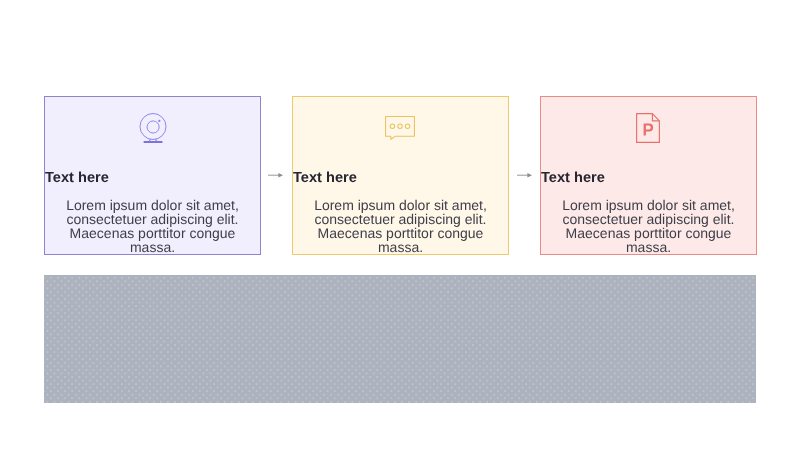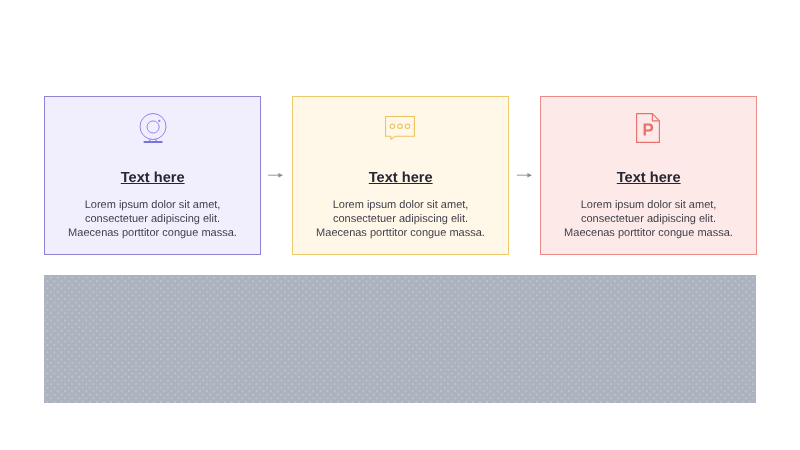--- a/index.html
+++ b/index.html
@@ -5,22 +5,22 @@
 <style>
   html,body{margin:0;padding:0;}
   body{width:800px;height:450px;background:#ffffff;font-family:"Liberation Sans",sans-serif;overflow:hidden;-webkit-font-smoothing:antialiased;text-rendering:geometricPrecision;}
   .slide{position:relative;width:800px;height:450px;background:#fff;}
   .card{position:absolute;top:96.1px;width:217.4px;height:158.8px;box-sizing:border-box;border:1px solid #000;}
   .c1{left:43.6px;background:#F1EFFD;border-color:#8D84D2;}
   .c2{left:291.8px;background:#FFF7E8;border-color:#EDCB6D;}
   .c3{left:539.7px;background:#FDEAE8;border-color:#E98B86;}
   .icon{position:absolute;left:0;right:0;top:15.5px;display:flex;align-items:flex-start;justify-content:center;height:36px;}
   .title{will-change:transform;position:absolute;left:0;right:0;top:74.3px;font-size:14.6px;font-weight:bold;color:#262630;
-         text-align:center;line-height:15px;text-decoration:underline;}
-  .body{will-change:transform;position:absolute;left:15px;width:185px;top:100.5px;font-size:11px;color:#3E3E49;text-align:center;line-height:14px;}
+         line-height:15px;}
+  .body{will-change:transform;position:absolute;left:15px;width:185px;top:100.5px;font-size:14px;color:#3E3E49;text-align:center;line-height:14px;}
   .arrow{position:absolute;top:171.3px;width:16px;height:8px;}
   .arrow svg{display:block;}
   .a1{left:268px;}
   .a2{left:516.5px;}
   .graybox{position:absolute;left:43.5px;top:275px;width:712.5px;height:127.5px;
      background-color:#ACB3BF;
      background-image:radial-gradient(circle at center, #C6CFDC 0px, #C6CFDC 0.42px, transparent 0.92px),radial-gradient(circle at center, #C6CFDC 0px, #C6CFDC 0.42px, transparent 0.92px);
      background-size:7.1px 7.1px;background-position:6.9px 2.7px,3.35px 6.25px;}
 </style>
 </head>

